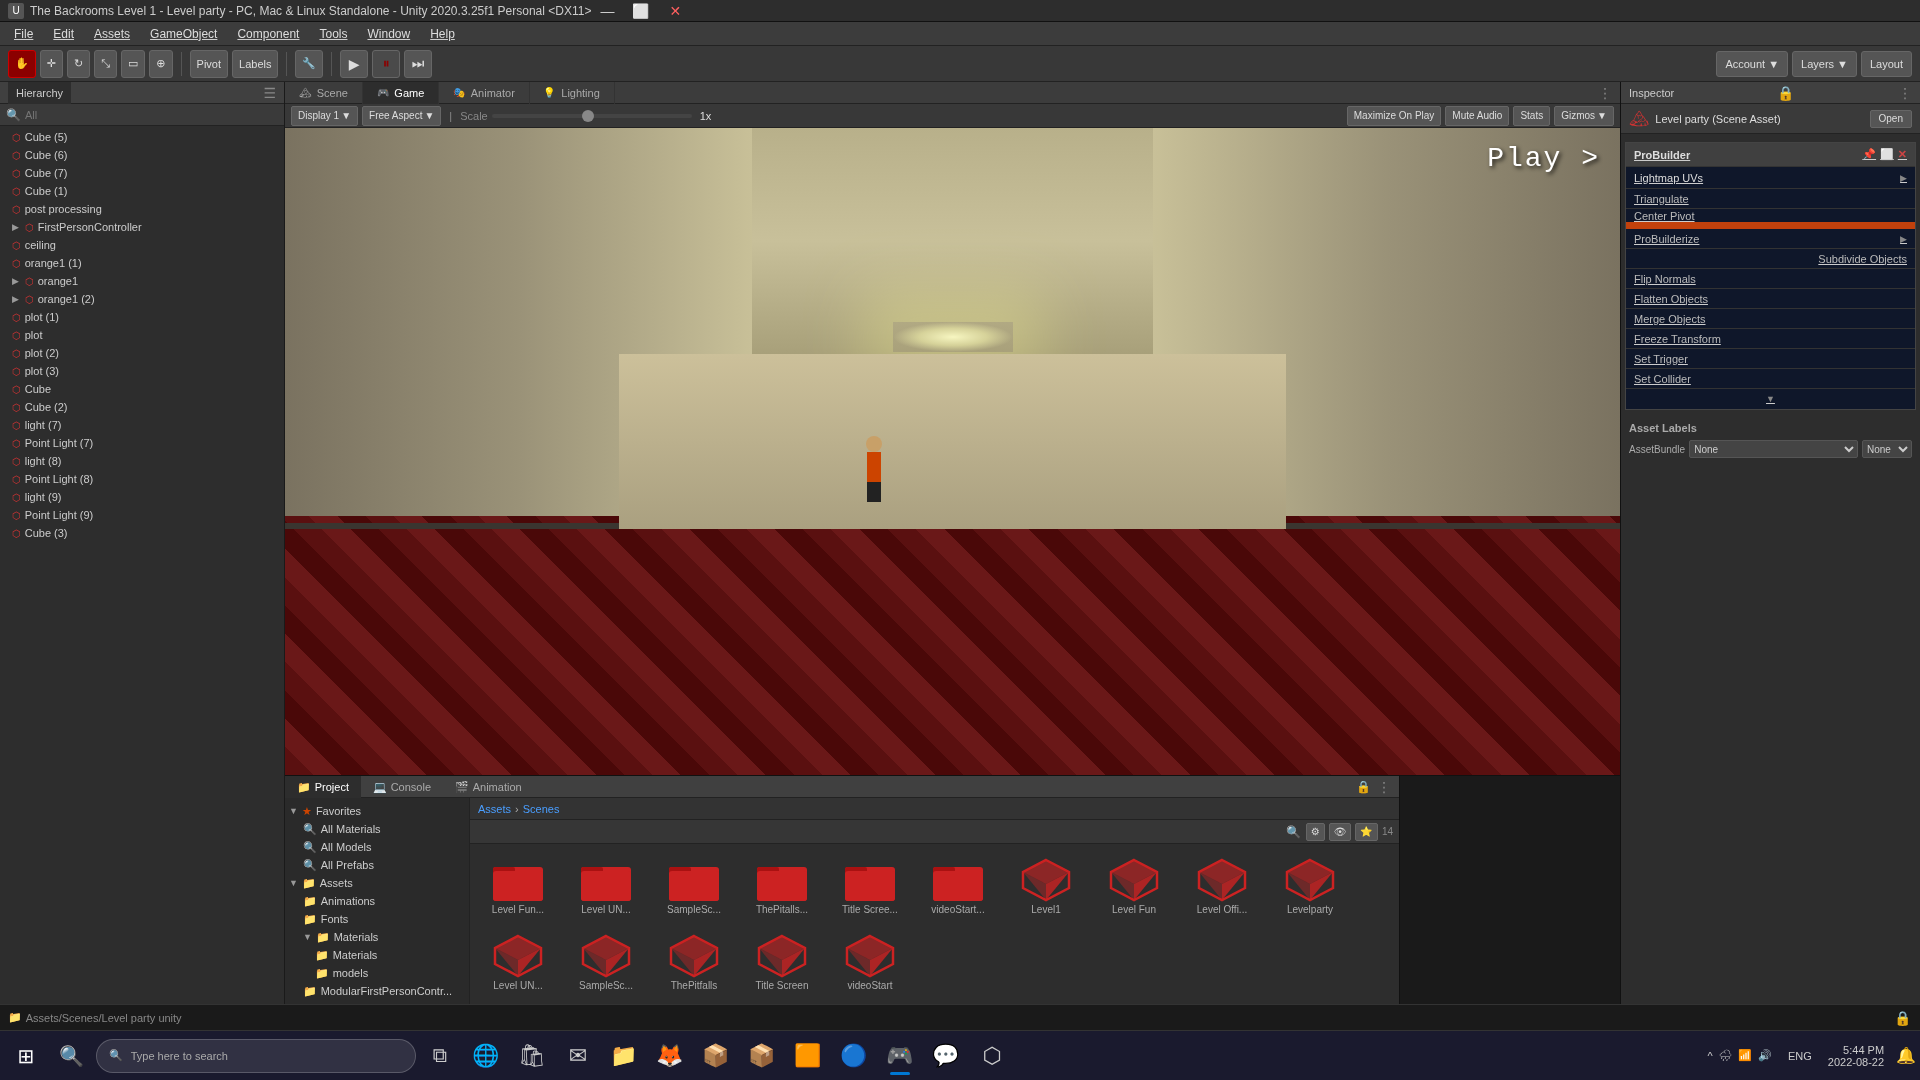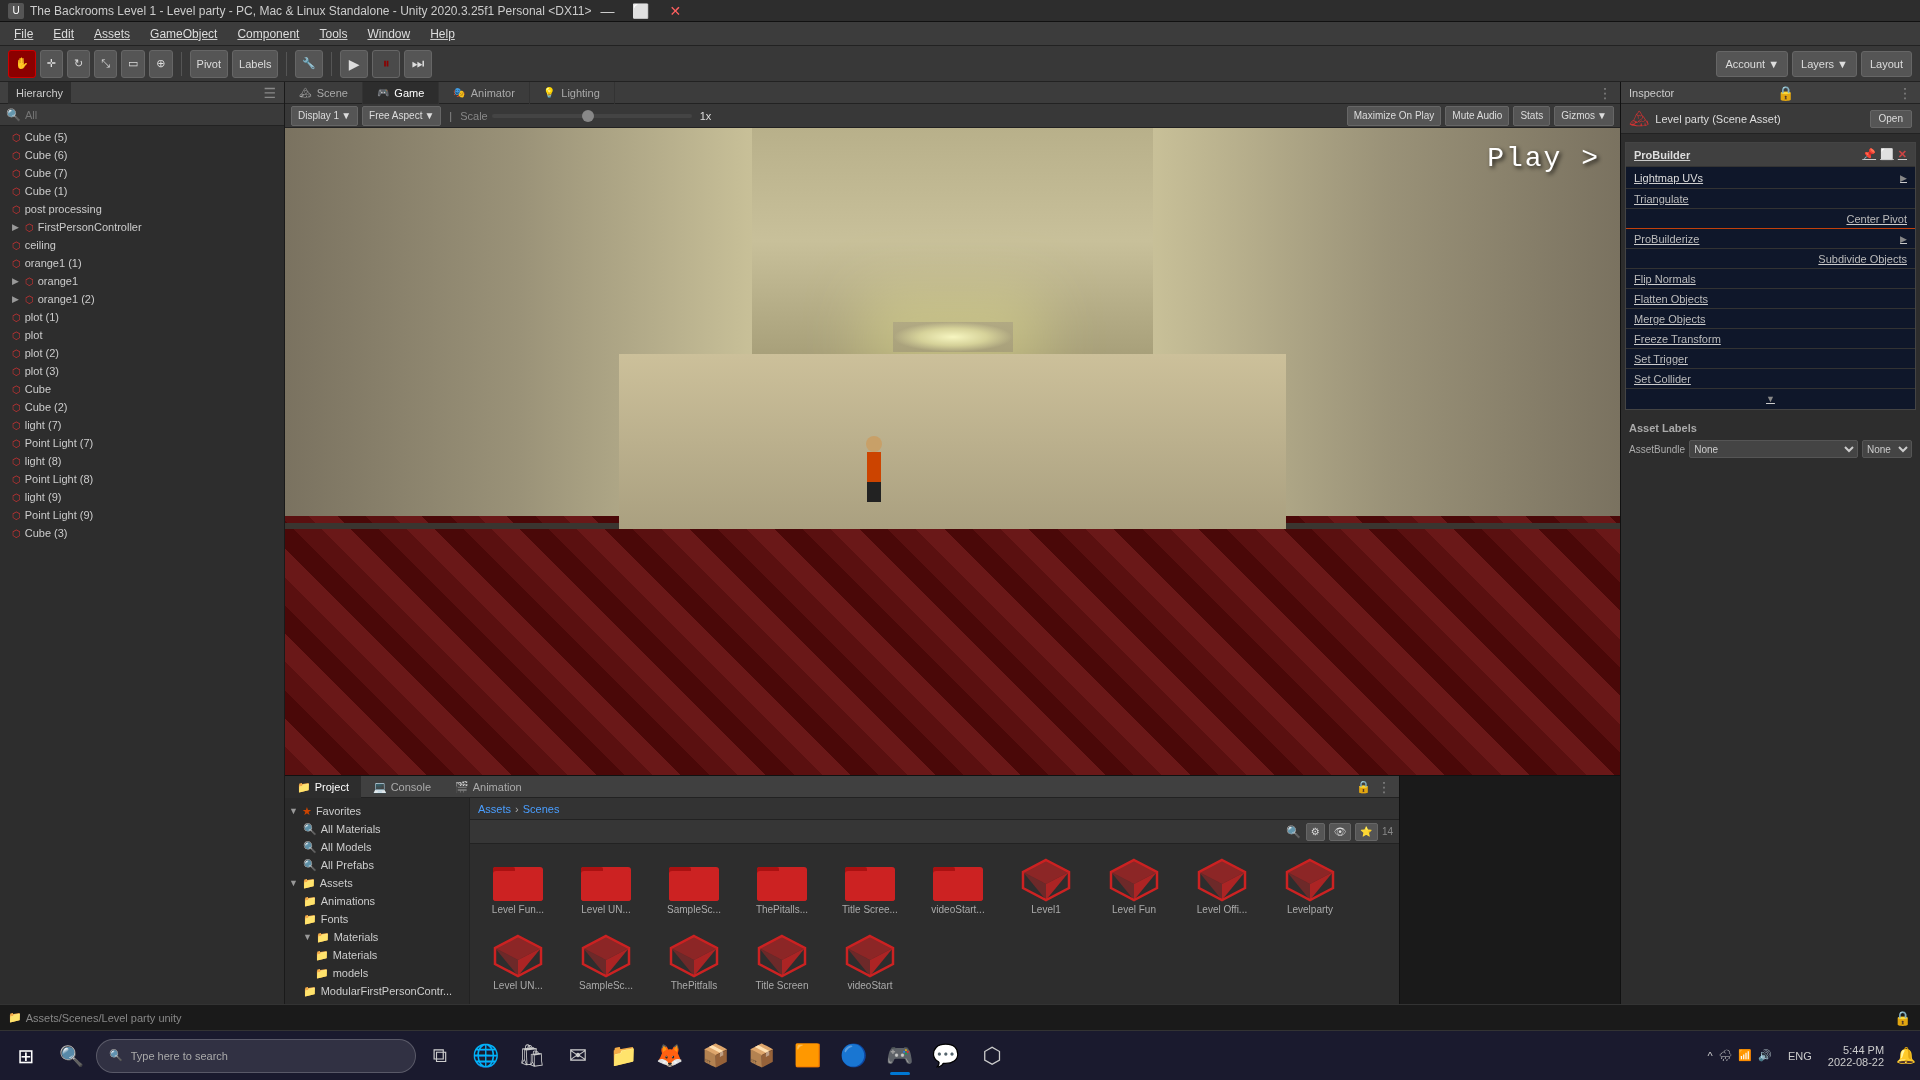--- a/index.html
+++ b/index.html
@@ -1033,21 +1033,21 @@
             <span style="cursor:pointer;">⬜</span>
             <span style="cursor:pointer;color:#cc4444;">✕</span>
           </div>
           <div style="display:flex;align-items:center;padding:2px 8px;font-size:11px;color:#ddd;border-bottom:1px solid #333;height:22px;">
             <span>Lightmap UVs</span>
             <span style="margin-left:auto;font-size:9px;color:#888;">▶</span>
           </div>
           <div style="display:flex;align-items:center;padding:2px 8px;font-size:11px;color:#bbb;border-bottom:1px solid #333;height:20px;">
             <span>Triangulate</span>
           </div>
-          <div style="display:flex;align-items:center;padding:2px 8px;font-size:11px;color:#bbb;border-bottom:1px solid #c2410c;height:20px;justify-content:flex-end;">
+          <div style="display:flex;align-items:center;padding:2px 8px;font-size:11px;color:#bbb;border-bottom:7px solid #c2410c;height:20px;">
             <span>Center Pivot</span>
           </div>
           <div style="display:flex;align-items:center;padding:2px 8px;font-size:11px;color:#bbb;border-bottom:1px solid #333;height:20px;">
             <span>ProBuilderize</span>
             <span style="margin-left:auto;font-size:9px;color:#888;">▶</span>
           </div>
           <div style="display:flex;align-items:center;padding:2px 8px;font-size:11px;color:#bbb;border-bottom:1px solid #333;height:20px;justify-content:flex-end;">
             <span>Subdivide Objects</span>
           </div>
           <div style="display:flex;align-items:center;padding:2px 8px;font-size:11px;color:#bbb;border-bottom:1px solid #333;height:20px;">

